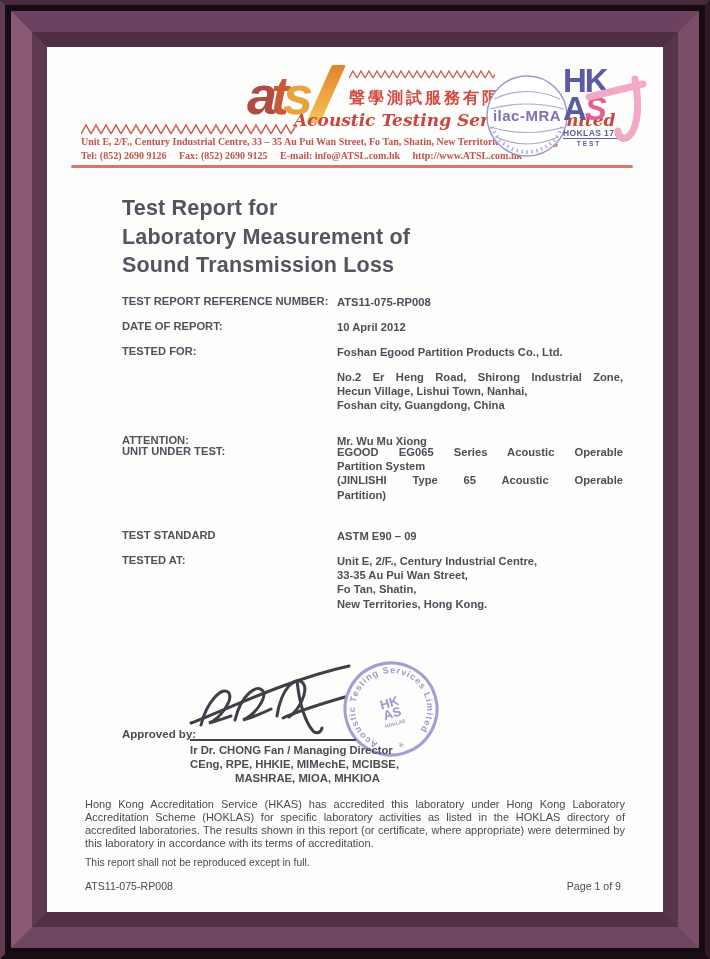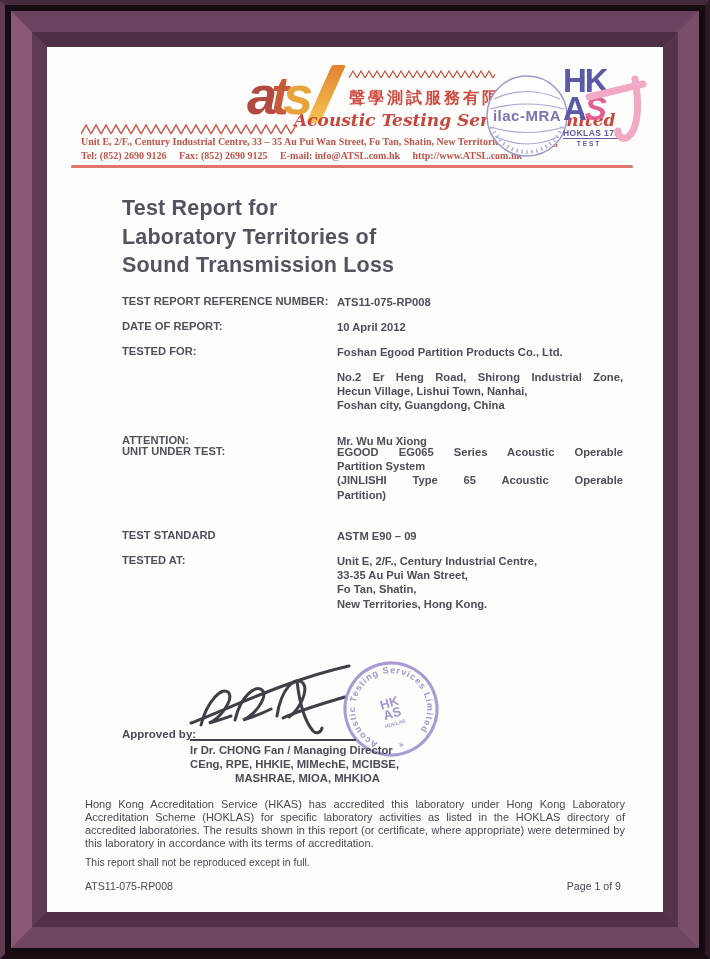--- a/index.html
+++ b/index.html
@@ -108,21 +108,21 @@
     <svg class="hkas-swash" width="70" height="82" viewBox="0 0 70 82">
       <path d="M6,30 L 60,17" fill="none" stroke="#f2a9c6" stroke-width="7" stroke-linecap="round"></path>
       <path d="M52,12 C 56,34 56,58 47,68 C 42,74 35,71 35,64" fill="none" stroke="#f2a9c6" stroke-width="7" stroke-linecap="round"></path>
     </svg>
     <div class="hoklas">HOKLAS 173</div>
     <div class="hoklas-sub">TEST</div>
   </div>
 
   <div class="abs title">
     <div>Test Report for</div>
-    <div>Laboratory Territories of</div>
+    <div>Laboratory Measurement of</div>
     <div>Sound Transmission Loss</div>
   </div>
 
   <div class="frow" style="top:248px;">
     <div class="flbl">TEST REPORT REFERENCE NUMBER:</div>
     <div class="fval">
                 <div>ATS11-075-RP008</div>
               </div>
   </div>
   <div class="frow" style="top:273px;">

